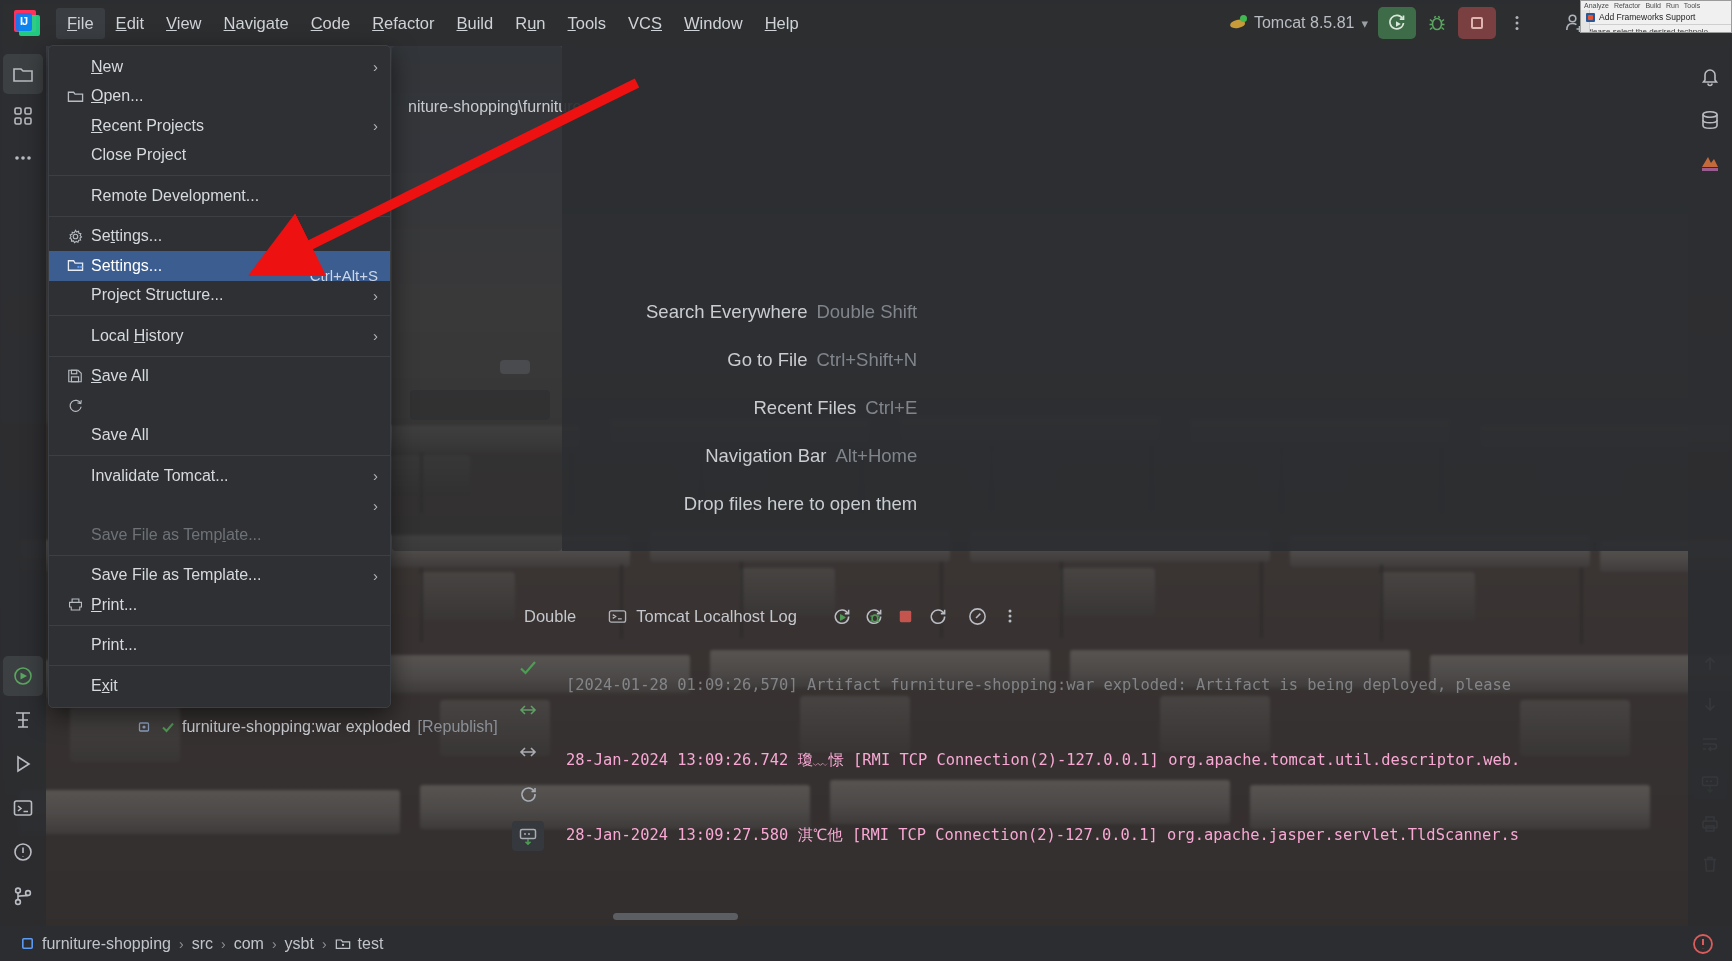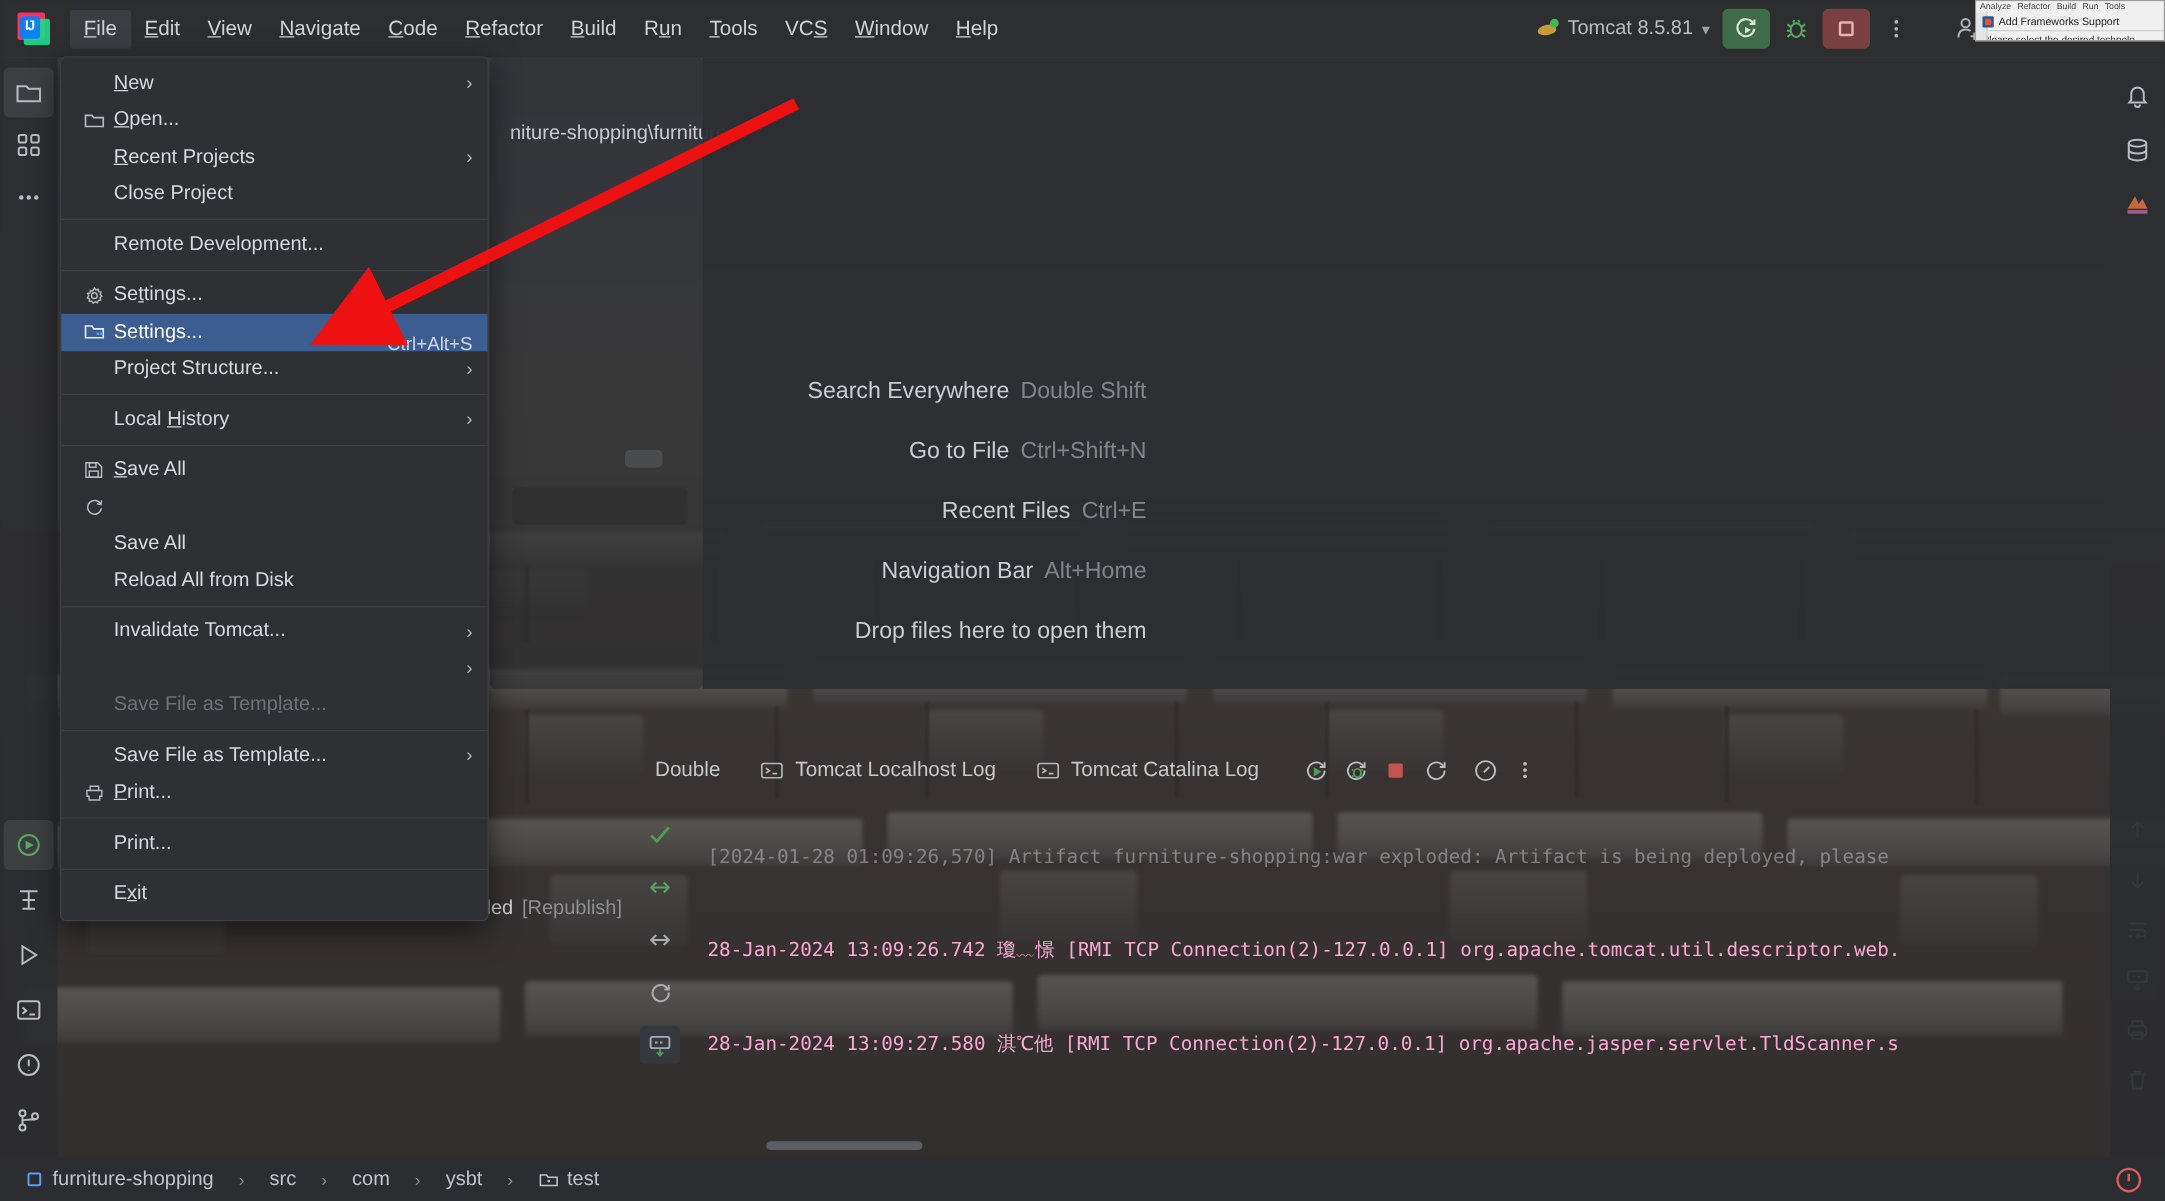--- a/index.html
+++ b/index.html
@@ -217,21 +217,21 @@
   #hscroll .thumb{ position:absolute; left:57px; top:0; width:125px; height:7px; background:#5b5e62; border-radius:4px;}
 
   
   #statusbar{
     position:absolute; left:0; bottom:0; width:100%; height:35px;
     background:rgba(43,45,48,.95);
     display:flex; align-items:center;
     z-index:40;
   }
   #breadcrumb{
-    display:flex; align-items:center; gap:12px; padding-left:14px; font-size:16px; color:#c1c5cb;
+    display:flex; align-items:center; gap:0px; padding-left:14px; font-size:16px; color:#c1c5cb;
   }
   .bc-item{ display:flex; align-items:center; gap:7px; padding:2px 6px; cursor:pointer; white-space:nowrap;}
   .bc-sep{ color:#8b9097; font-size:14px; padding:0 2px;}
   #status-right{ margin-left:auto; display:flex; align-items:center; padding-right:10px;}
 
   
   #fwdialog{
     position:absolute; right:0; top:0; width:152px; height:33px;
     background:#f0f0f0; color:#1c1c1c;
     border:1px solid #9b9b9b;
@@ -483,27 +483,20 @@
       <div class="ctab plain">
         <span>Double</span>
       </div>
       <div class="ctab">
         <svg width="19" height="19" viewBox="0 0 20 20" fill="none" stroke="#b2b6bc" stroke-width="1.4">
           <rect x="1.5" y="4" width="17" height="12" rx="2"></rect>
             <path d="M5 8 L8 10 L5 12 M10.5 12.5 H14.5"></path>
         </svg>
         <span>Tomcat Localhost Log</span>
       </div>
-      <div class="ctab">
-        <svg width="19" height="19" viewBox="0 0 20 20" fill="none" stroke="#b2b6bc" stroke-width="1.4">
-          <rect x="1.5" y="4" width="17" height="12" rx="2"></rect>
-            <path d="M5 8 L8 10 L5 12 M10.5 12.5 H14.5"></path>
-        </svg>
-        <span>Tomcat Catalina Log</span>
-      </div>
       <div class="console-toolbar">
         <div class="ct-btn">
           <svg width="21" height="21" viewBox="0 0 22 22" fill="none" stroke="#b9bcc2" stroke-width="1.6">
             <path d="M17.5 7.5 A7 7 0 1 0 18.5 11"></path>
               <path d="M18.5 4 V8 H14.5"></path>
             <path d="M10 9 L15 12 L10 15 Z" fill="#4f9d55" stroke="#4f9d55" stroke-width="1"></path>
           </svg>
         </div>
         <div class="ct-btn">
           <svg width="21" height="21" viewBox="0 0 22 22" fill="none" stroke="#b9bcc2" stroke-width="1.6">
@@ -803,24 +796,20 @@
       </span>
       <span class="lbl"></span>
       <span class="acc"></span>
     </div>
 
     <div class="mrow">
       <span class="ico"></span>
       <span class="lbl">Save All</span>
     </div>
 
-    <div class="mrow">
-      <span class="ico"></span>
-      <span class="lbl">Reload All from Disk</span>
-    </div>
 
     <div class="msep"></div>
 
     <div class="mrow">
       <span class="ico"></span>
       <span class="lbl">Invalidate Tomcat...</span>
       <span class="arrow">›</span>
     </div>
 
     <div class="mrow">

